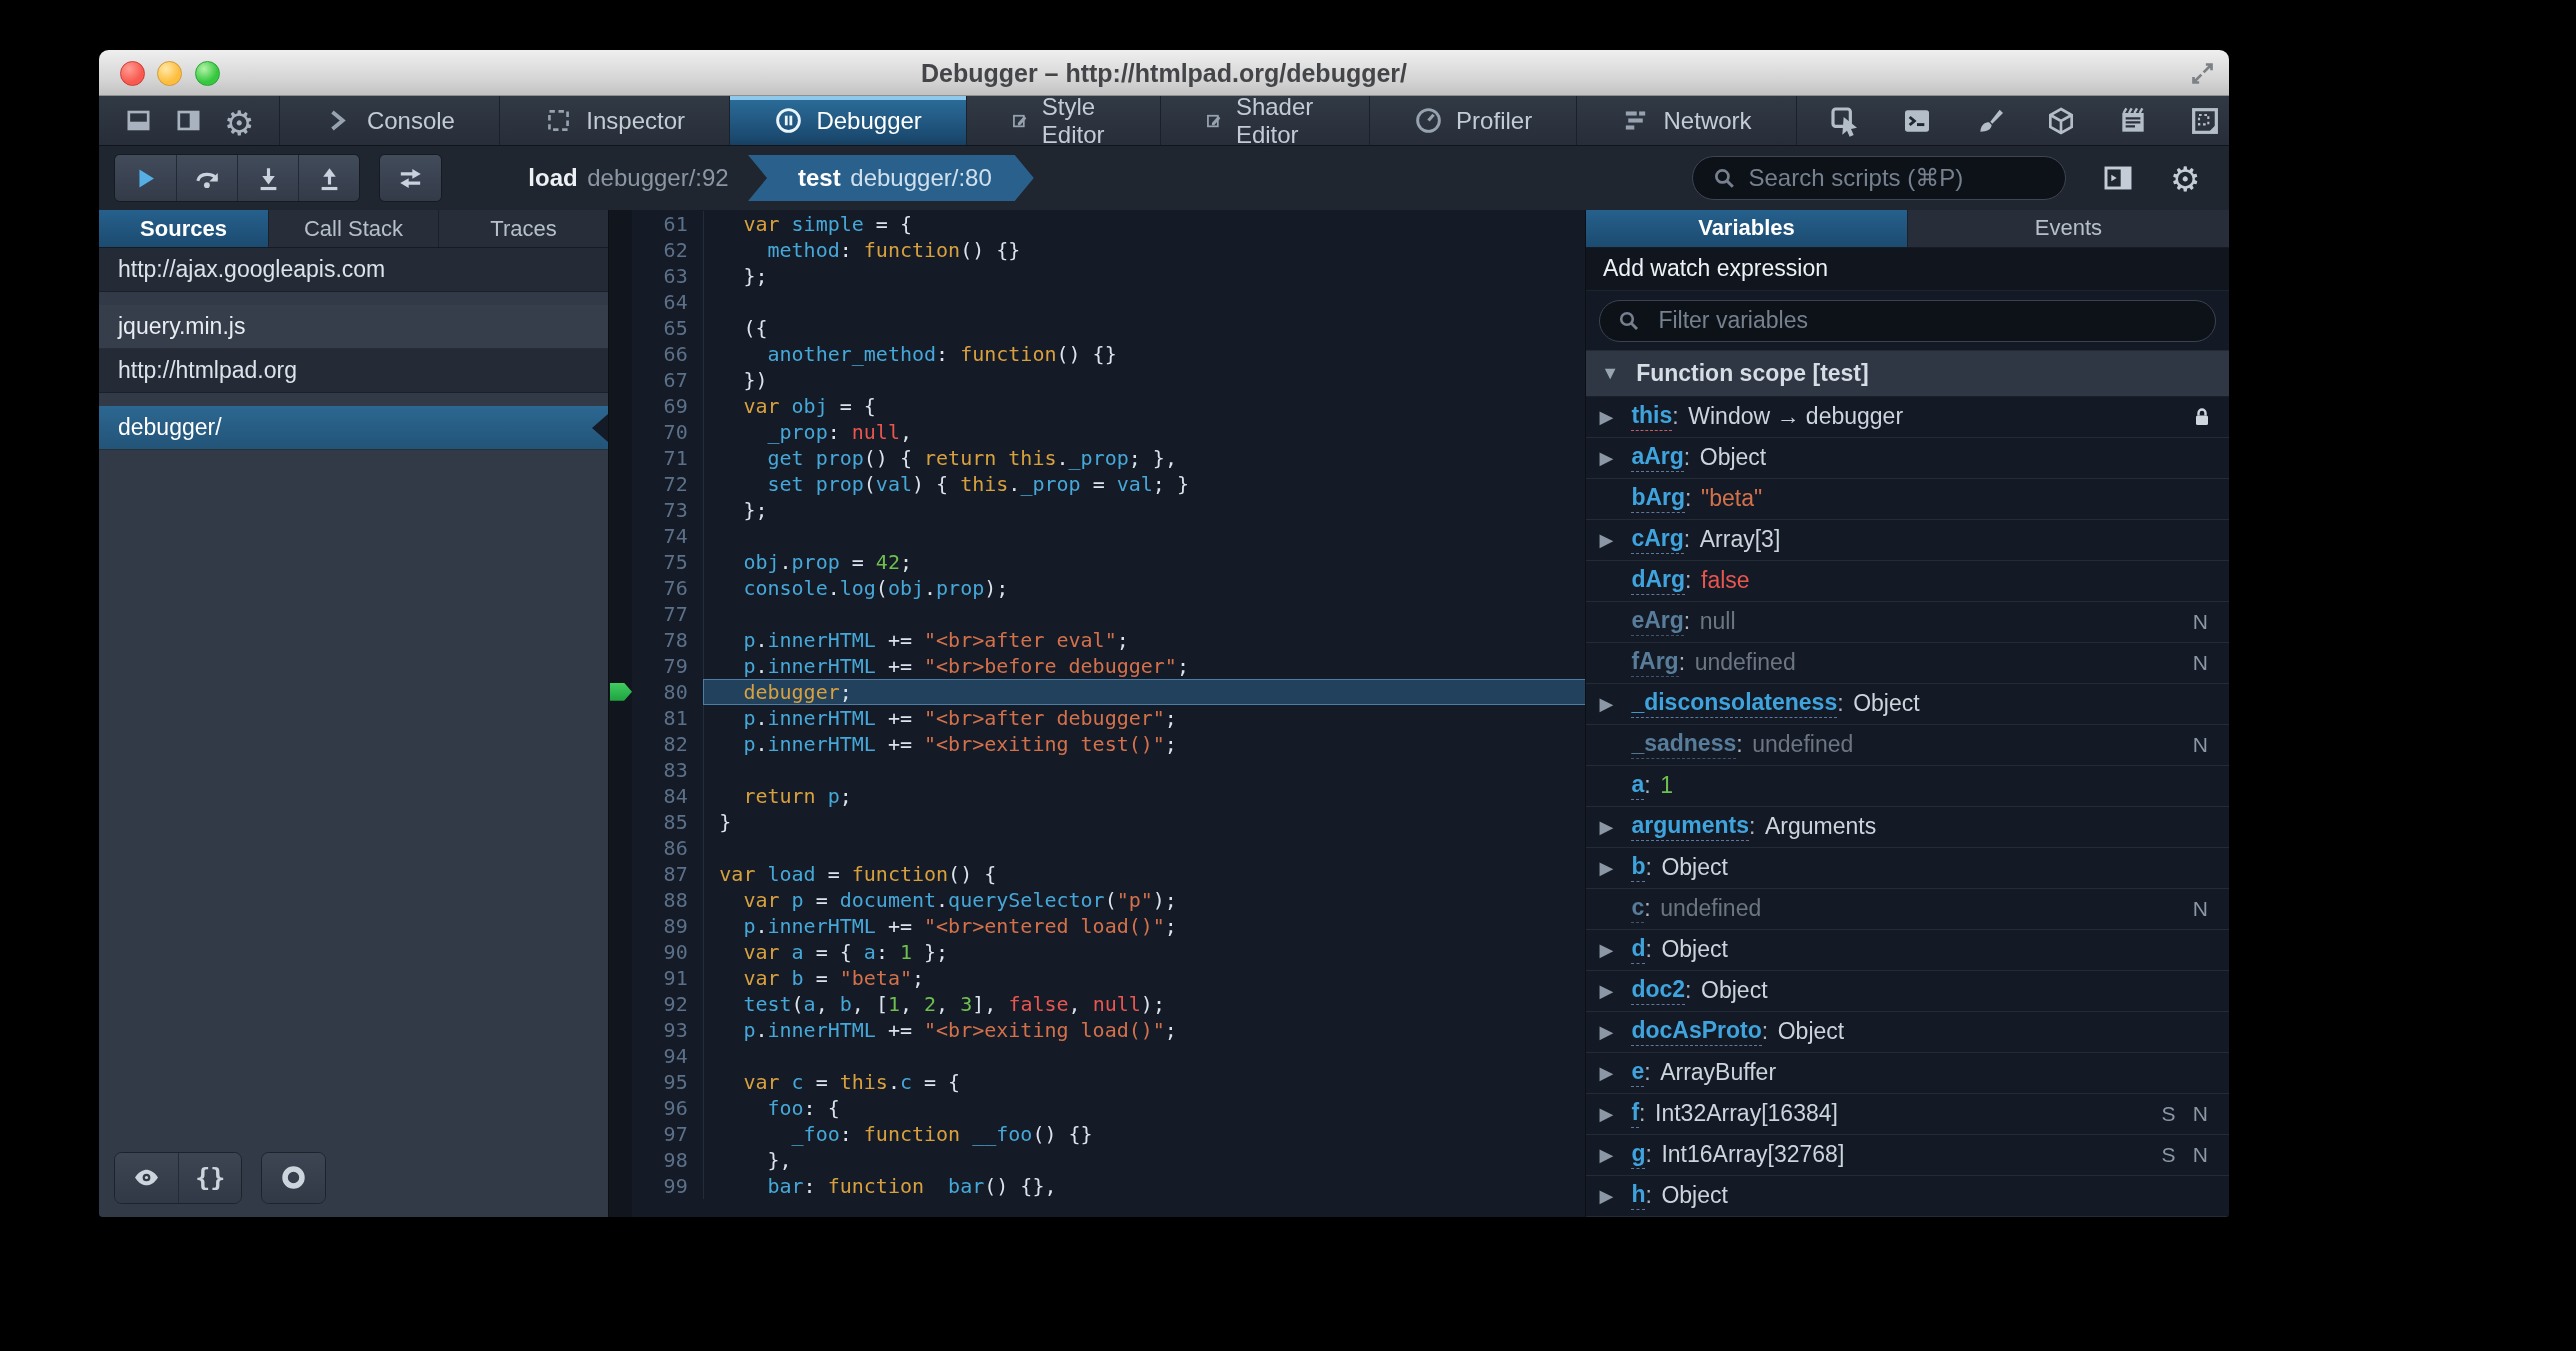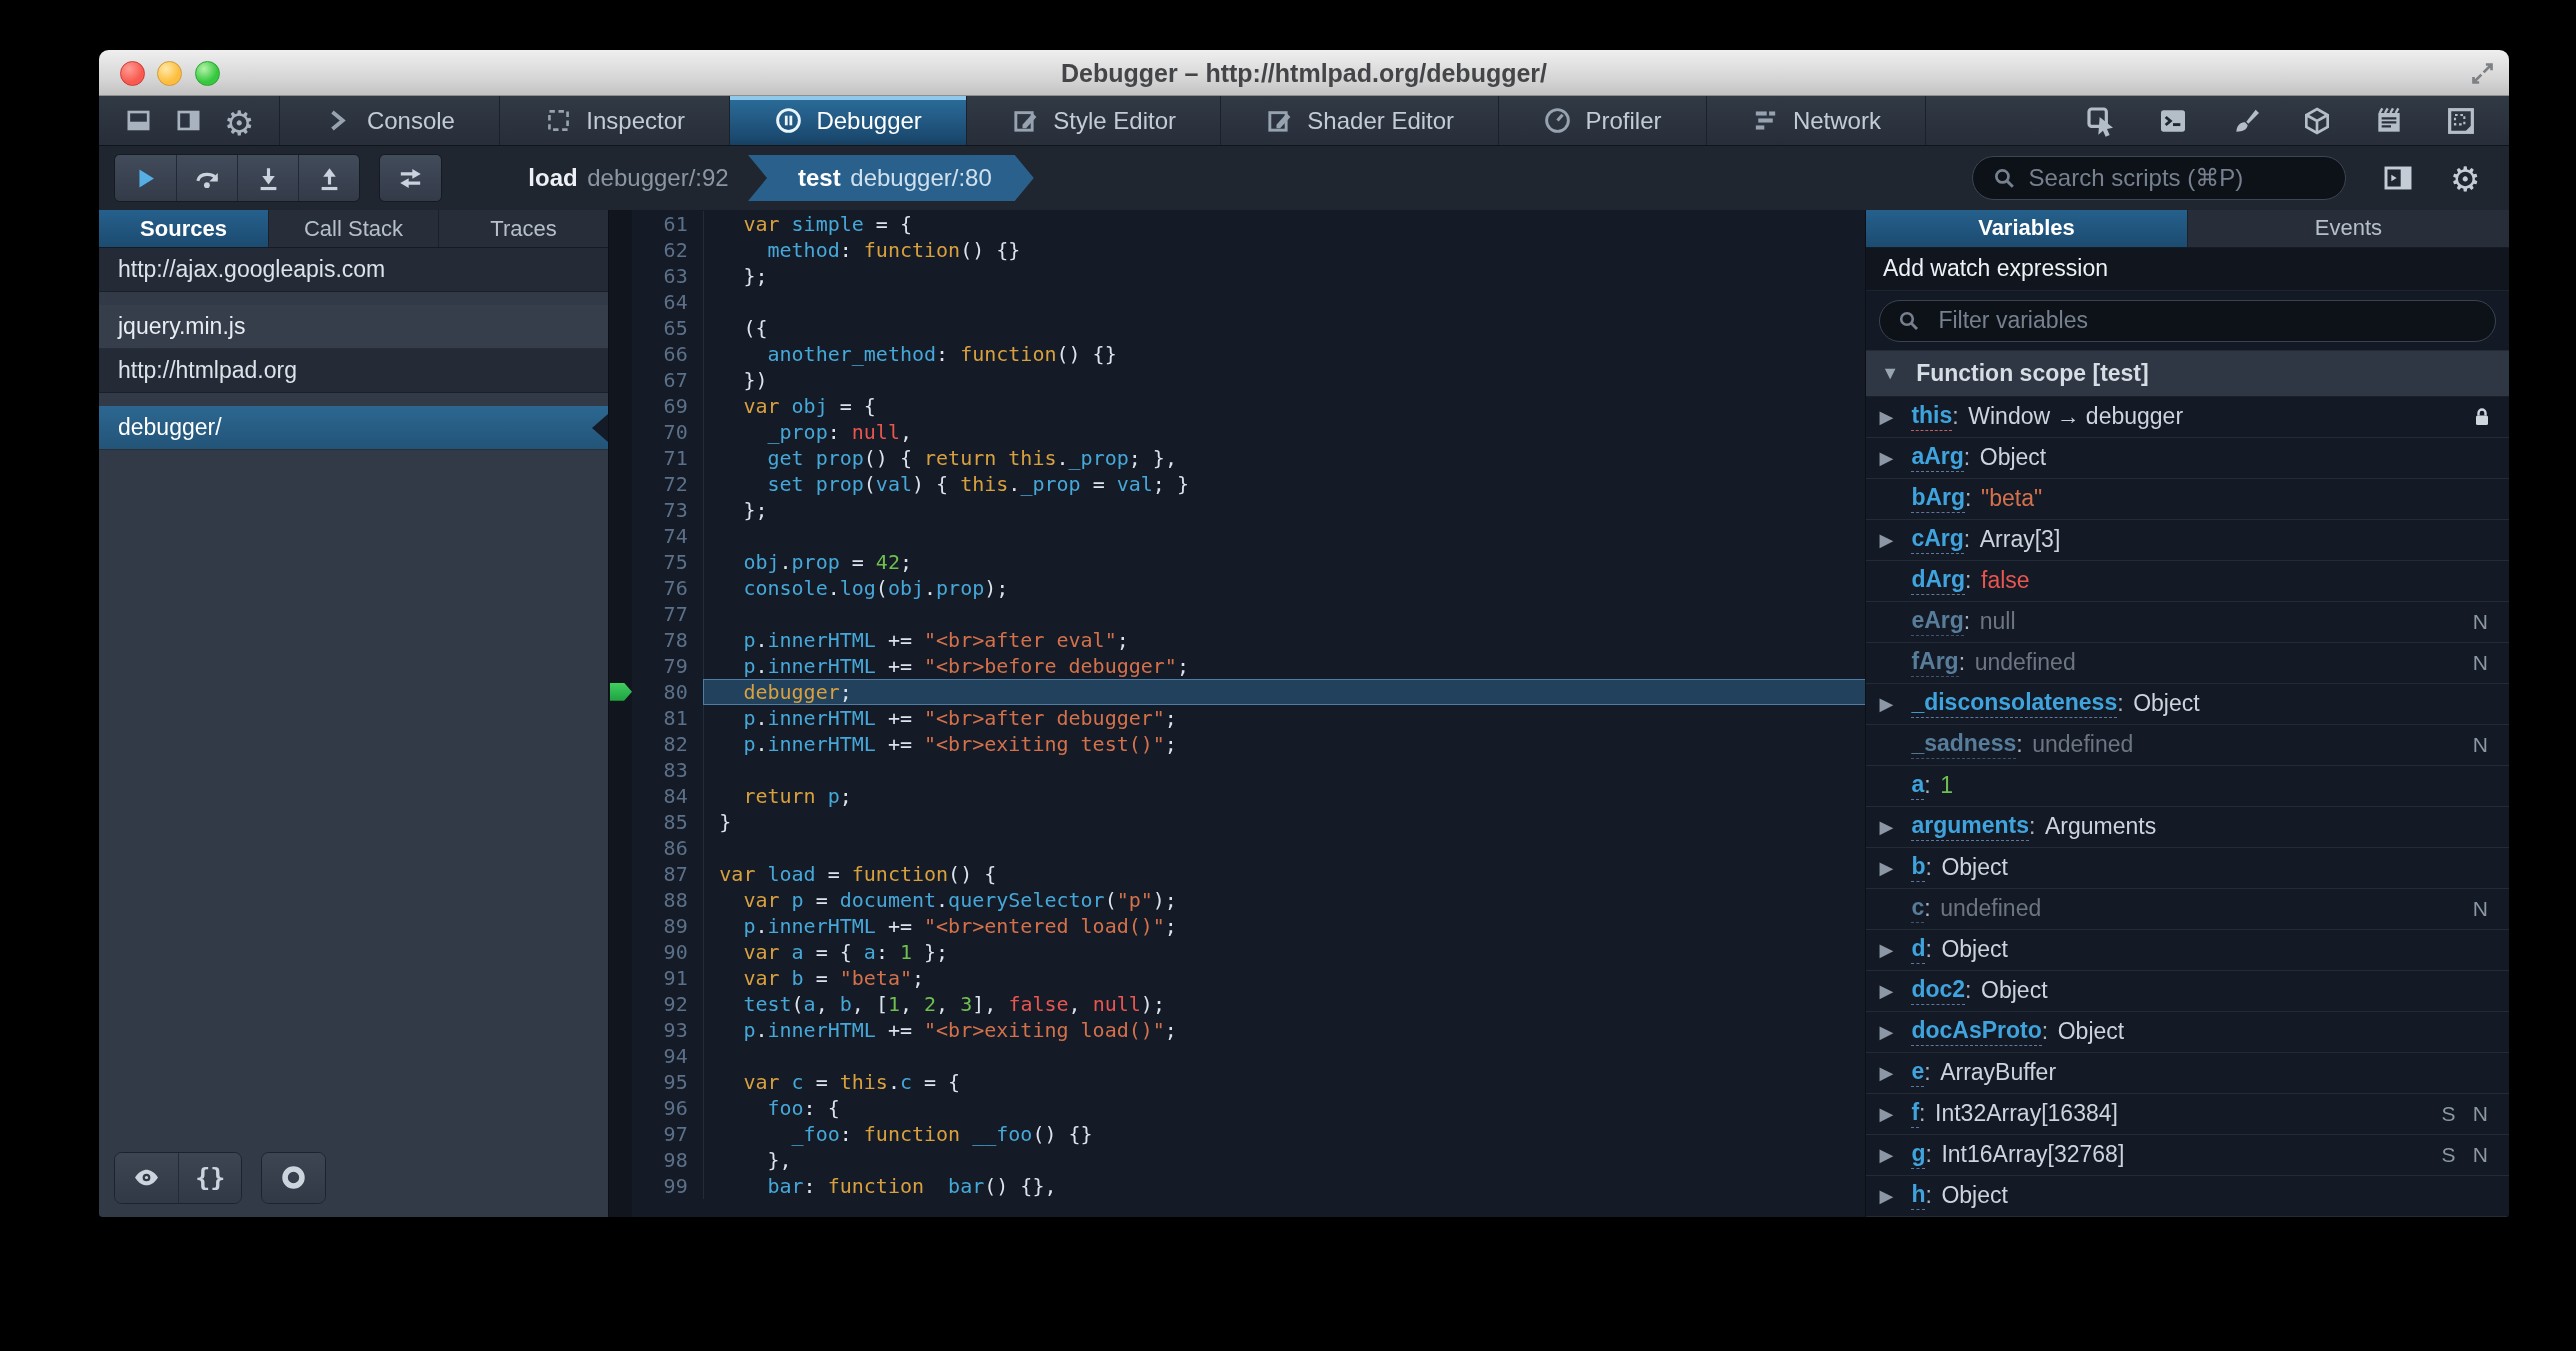--- a/index.html
+++ b/index.html
@@ -1,20 +1,20 @@
 <!DOCTYPE html>
 <html><head>
 <meta charset="utf-8">
 <style>
   * { margin:0; padding:0; box-sizing:border-box; }
   html,body { width:2576px; height:1352px; background:#000; overflow:hidden;
               font-family:"Liberation Sans", sans-serif; }
 
   
-  .window { position:absolute; left:99px; top:50px; width:2410px; height:1167px;
+  .window { position:absolute; left:99px; top:50px; width:2130px; height:1167px;
             border-radius:9.6px 9.6px 3.8px 3.8px; overflow:hidden; background:#141b27;
             box-shadow:0 29px 86px rgba(0,0,0,.7); }
 
   
   .titlebar { position:absolute; left:0; top:0; right:0; height:46px;
               background:linear-gradient(#efefef,#d3d3d3 70%,#c2c2c2);
               border-bottom:1px solid #8f8f8f; }
   .traffic { position:absolute; left:21px; top:10.5px; display:flex; gap:12.4px; }
   .light { width:25px; height:25px; border-radius:50%; }
   .light.red   { background:radial-gradient(circle at 35% 30%,#ff9d94,#f85a50 60%); border:1px solid #ce3a34; }

